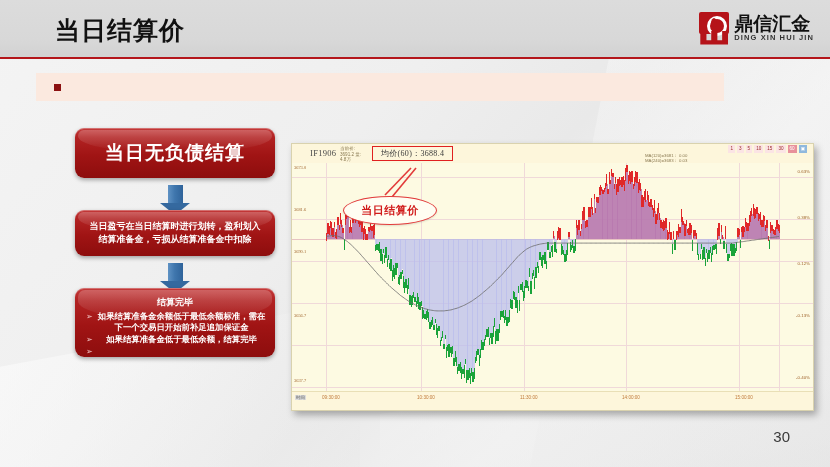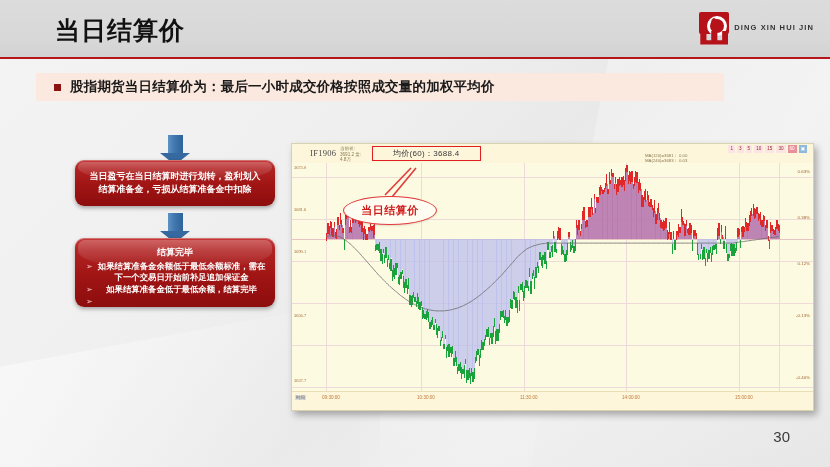--- a/index.html
+++ b/index.html
@@ -133,22 +133,22 @@
     position:absolute;left:0;top:0;width:521px;height:19px;
     background:#fdf6db;border-bottom:1px solid #e9dfb6;
     font-size:7px;color:#7a6a46;
   }
   .sym{position:absolute;left:18px;top:4px;font-size:8.5px;color:#4a4a4a;
     font-family:"Liberation Serif","DejaVu Serif",serif;letter-spacing:.3px;}
   .sym-meta{position:absolute;left:48px;top:2px;font-size:4.6px;color:#8a7a52;line-height:5.6px;width:28px;}
   .ma-tag{
     position:absolute;left:80px;top:1.5px;
     border:1.6px solid #e02020;background:#fdf6db;
-    padding:1px 20px;font-size:8px;color:#3a3a3a;letter-spacing:.3px;
-    font-family:Liberation Sans, sans-serif;
+    padding:1px 8px;font-size:8px;color:#3a3a3a;letter-spacing:.3px;
+    font-family:Liberation Serif, serif;
   }
   .tb-right{position:absolute;right:6px;top:1px;display:flex;gap:2px;align-items:center;}
   .tb-right .pd{
     font-size:4.6px;color:#9b2a2a;background:#fbe4e4;padding:1px 2px;line-height:6px;
   }
   .tb-right .pd.on{background:#e8909a;color:#fff;}
   .tb-right .pd.blue{background:#8fb8dd;color:#fff;}
   .stat-line{
     position:absolute;right:8px;top:9px;font-size:4.3px;color:#8a7a52;
     text-align:left;line-height:5.2px;width:160px;
@@ -212,31 +212,34 @@
 <div class="title">当日结算价</div>
 
 <div class="logo">
   <div class="logo-mark">
     <div class="sq"></div>
     <div class="inner-o"></div>
     <div class="drop"></div>
     <div class="legs"></div>
   </div>
   <div class="logo-text">
+    <div class="logo-cn">鼎信汇金</div>
     <div class="logo-en">DING XIN HUI JIN</div>
   </div>
 </div>
 
 <div class="subtitle-band">
   <div class="sub-bullet"></div>
-  <div class="sub-text">股指期货当日结算价为：最后一小时成交价格按照成交量的加权平均价</div>
 </div>
 
 <div class="flow">
 
+  <div class="flow-box box1">
+    <div class="t">当日无负债结算</div>
+  </div>
 
   <div class="arrow">
     <div class="sh"></div>
   </div>
 
   <div class="flow-box box2">
     <div class="t">当日盈亏在当日结算时进行划转，盈利划入结算准备金，亏损从结算准备金中扣除</div>
   </div>
 
   <div class="arrow">

